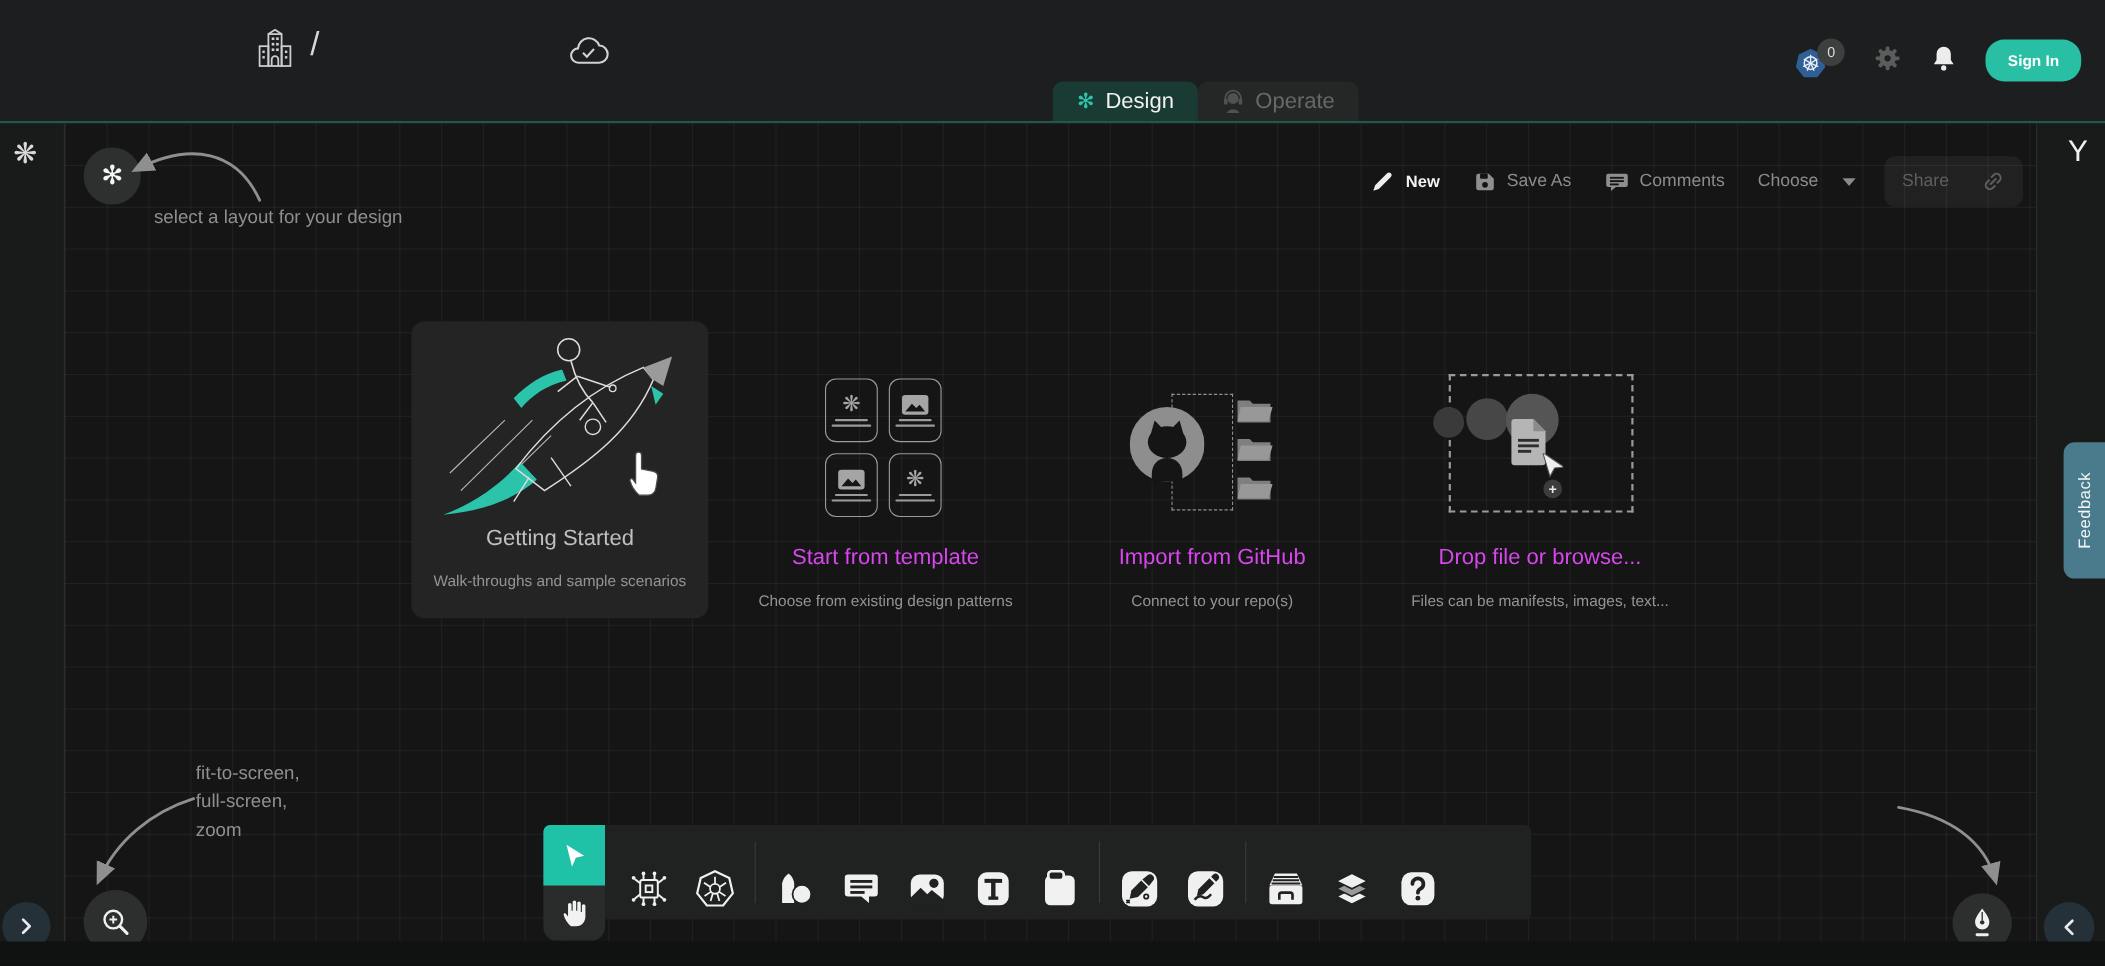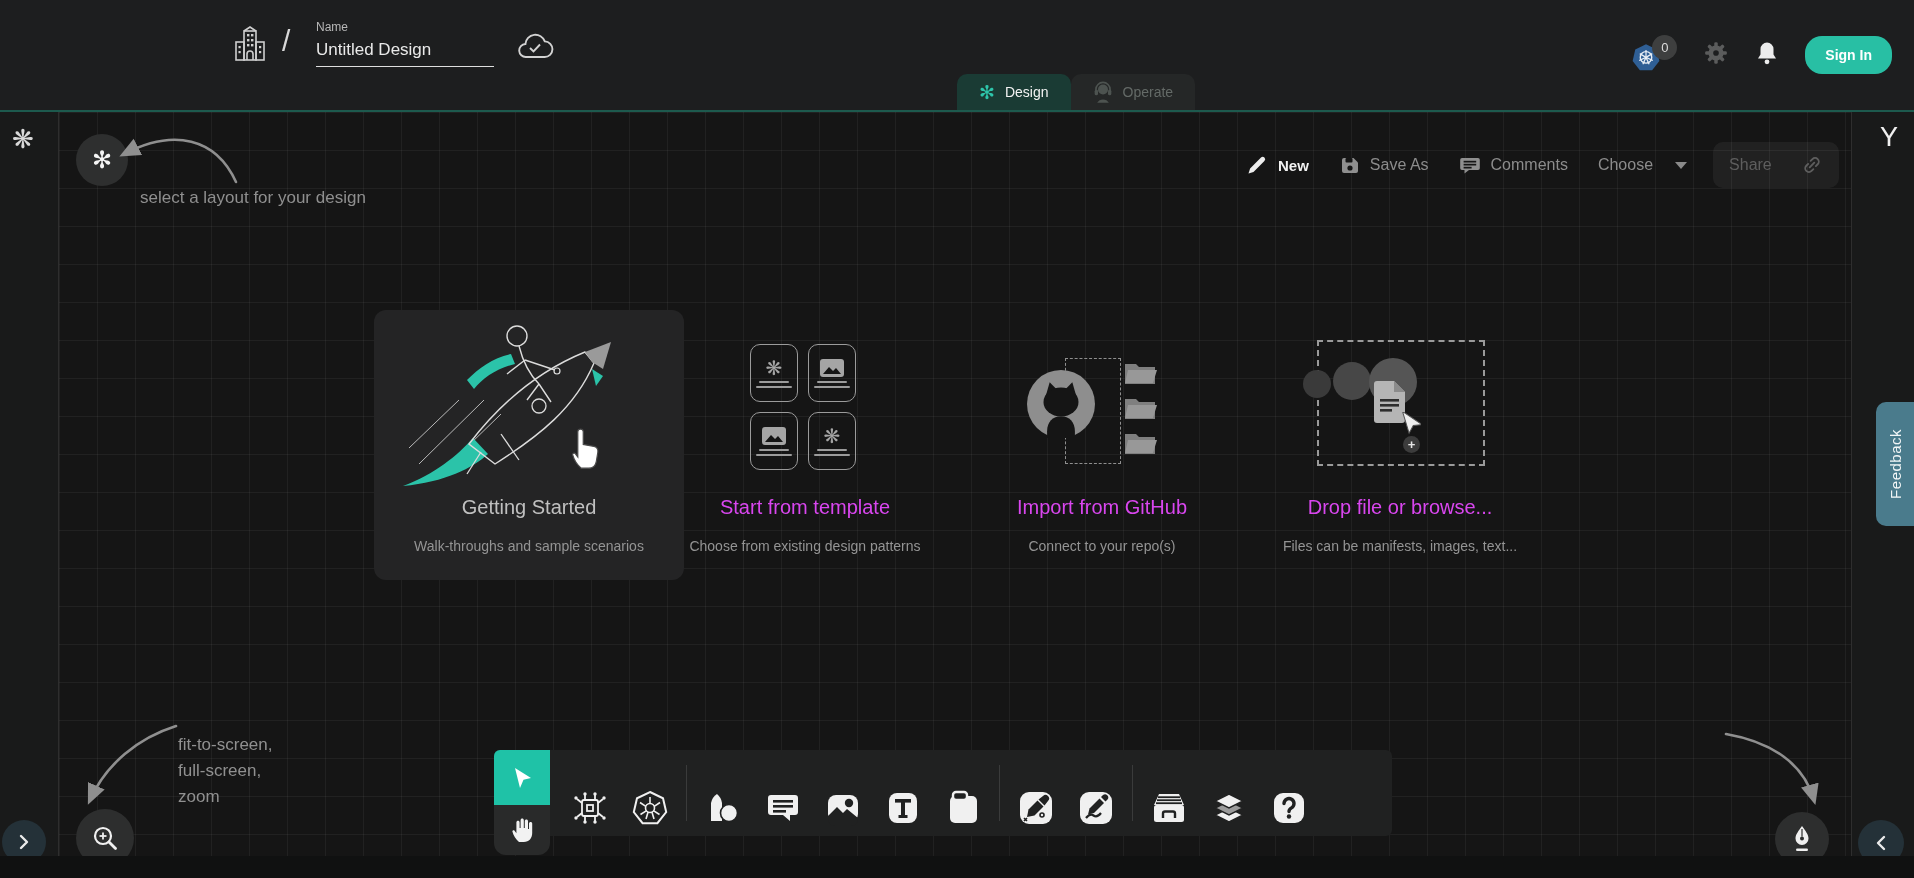--- a/index.html
+++ b/index.html
@@ -13,21 +13,21 @@
   .path-slash{position:absolute;left:282px;top:24px;font-size:30px;font-weight:300;color:#d8d8d8;}
   .name-field{position:absolute;left:316px;top:20px;width:180px;}
   .name-label{font-size:12px;color:#b7b7b7;display:block;margin-bottom:4px;}
   .name-input{width:178px;background:transparent;border:none;border-bottom:1px solid #dedede;
               color:#e9e9e9;font-size:17px;font-family:inherit;padding:2px 0 6px 0;outline:none;}
   .cloud-icon{position:absolute;left:516px;top:32px;}
   .tabs{position:absolute;left:957px;bottom:0;display:flex;}
   .tab{display:flex;align-items:center;gap:10px;height:36px;padding:0 22px;border-radius:10px 10px 0 0;cursor:pointer;}
   .tab.active{background:#1a3b34;color:#f2f2f2;}
   .tab.inactive{background:#252727;color:#646a67;}
-  .tab .tab-label{font-size:14px;text-align:center;}
+  .tab .tab-label{font-size:20px;text-align:center;}
   .spiral-glyph{font-size:19px;line-height:1;color:#2ec5ab;}
   .header-right{position:absolute;right:22px;top:0;height:110px;display:flex;align-items:center;gap:26px;}
   .k8s-badge-wrap{position:relative;width:46px;height:40px;}
   .badge-count{position:absolute;right:0;top:0;width:25px;height:25px;border-radius:50%;background:#3e3f3f;
                color:#dcdcdc;font-size:13px;display:flex;align-items:center;justify-content:center;}
   .signin-btn{background:#28bfa4;color:#fff;border:none;border-radius:17px;font-family:inherit;
               font-size:14px;font-weight:700;padding:11px 20px;cursor:pointer;}
   
   .canvas{position:absolute;left:0;top:110px;width:1914px;height:746px;background:#191a1a;border-top:2px solid #1d5a4e;box-sizing:border-box;}
   .grid-area{position:absolute;left:58px;top:0;width:1794px;height:744px;background-color:#151515;
@@ -81,21 +81,21 @@
              display:flex;align-items:center;justify-content:center;cursor:pointer;}
   .bt-hand{position:absolute;left:0;top:57px;width:56px;height:44px;display:flex;align-items:center;justify-content:center;cursor:pointer;}
   .bt-row{position:absolute;left:66px;top:0;height:86px;display:flex;align-items:flex-end;padding-bottom:9px;box-sizing:border-box;}
   .tool{width:38px;height:38px;margin:0 11px;display:flex;align-items:center;justify-content:center;cursor:pointer;}
   .bt-div{width:1px;height:56px;background:#3a3b3b;margin:0 6px 6px 6px;align-self:flex-end;}
   
   .circle-btn{position:absolute;border-radius:50%;display:flex;align-items:center;justify-content:center;cursor:pointer;}
   .slate{background:#243138;}
   .dark{background:#2d2e2e;}
   
-  .hint-block{position:absolute;font-size:17px;color:#909090;line-height:26px;margin-top:42px;}
+  .hint-block{position:absolute;font-size:17px;color:#909090;line-height:26px;}
   .hint-left{left:178px;top:578px;text-align:left;}
   .hint-right{left:1530px;top:582px;width:190px;text-align:right;}
   
   .feedback-tab{position:absolute;right:0;top:290px;width:38px;height:124px;background:#4a7b8c;
                 border-radius:10px 0 0 10px;display:flex;align-items:center;justify-content:center;cursor:pointer;}
   .feedback-tab span{writing-mode:vertical-rl;transform:rotate(180deg);color:#f2f6f7;font-size:15px;letter-spacing:.5px;}
 </style>
 </head>
 <body>
 
@@ -120,24 +120,20 @@
           <rect x="6.5" y="20" width="2.2" height="2.2"></rect>
             <rect x="6.5" y="25" width="2.2" height="2.2"></rect>
           <rect x="27" y="20" width="2.2" height="2.2"></rect>
             <rect x="27" y="25" width="2.2" height="2.2"></rect>
         </g>
       </svg>
     </div>
 
     <span class="path-slash">/</span>
 
-    <div class="name-field">
-      <span class="name-label">Name</span>
-      <input class="name-input" type="text" value="Untitled Design" style="">
-    </div>
 
     <div class="cloud-icon">
       <svg width="38" height="30" viewBox="0 0 38 30" fill="none" stroke="#d2d2d2" stroke-width="1.9">
         <path d="M10 25 a6.5 6.5 0 0 1-.6-13 a10 10 0 0 1 19.4-2.6 A6.3 6.3 0 0 1 28.5 25 Z"></path>
         <polyline points="14,16 17.5,19.5 24,12.5"></polyline>
       </svg>
     </div>
 
     <div class="tabs">
       <div class="tab active">
@@ -252,21 +248,21 @@
     <svg class="hint-arrow" style="left:112px;top:8px;" width="130" height="72">
       <defs>
           <marker id="ah1" markerWidth="9" markerHeight="8" refX="6" refY="3.5" orient="auto">
             <path d="M0 0 L8 3.5 L0 7 z" fill="#8f8f8f"></path>
           </marker>
         </defs>
       <path d="M124 62 C104 18 62 8 12 34" fill="none" stroke="#8f8f8f" stroke-width="2.6" stroke-linecap="round" marker-end="url(#ah1)"></path>
     </svg>
     <div class="hint-text">select a layout for your design</div>
 
-    <div class="card hovered" style="left:374px;top:198px;padding-left:40px;">
+    <div class="card hovered" style="left:374px;top:180px;">
       <svg width="240" height="180" viewBox="0 0 240 180" style="position:absolute;left:15px;top:6px;">
         <g stroke="#b9b9b9" stroke-width="1">
           <line x1="30" y1="148" x2="95" y2="84"></line>
             <line x1="46" y1="162" x2="112" y2="98"></line>
             <line x1="20" y1="132" x2="70" y2="84"></line>
         </g>
         <path d="M14 170 C46 158 68 140 84 122 l15 16 C84 152 56 166 14 170 z" fill="#2bc3a9"></path>
         <path d="M80 128 C112 86 152 54 196 36 l9 11 C186 92 150 120 106 148 z" fill="none" stroke="#dcdcdc" stroke-width="1.4"></path>
         <path d="M196 36 l26-10 -8 27 -11-7 z" fill="#9a9a9a"></path>
         <path d="M203 53 l11 7 -7 10 z" fill="#2bc3a9"></path>

